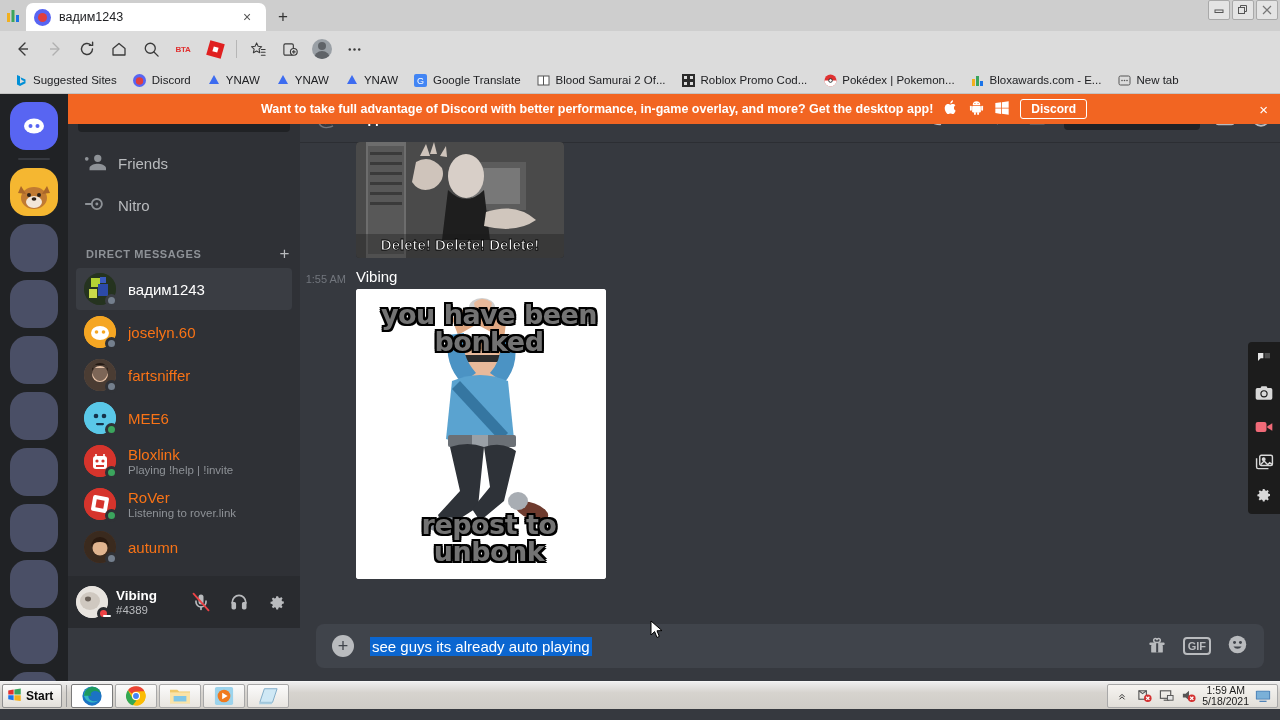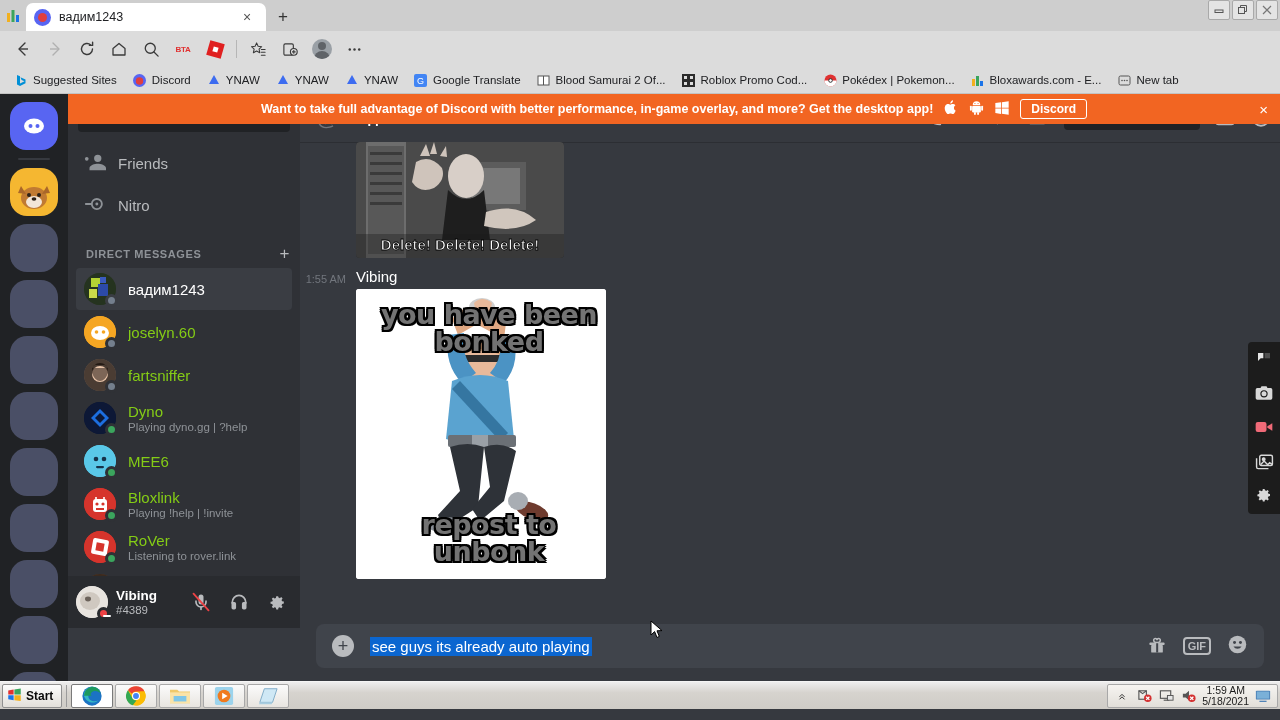--- a/index.html
+++ b/index.html
@@ -143,21 +143,21 @@
   .av .img { width:32px;height:32px;border-radius:50%; overflow:hidden; display:block;}
   .av .st {
     position: absolute; right: -2px; bottom: -2px; width: 13px; height: 13px;
     border-radius: 50%; border: 3px solid #2f3136; background: #747f8d;
   }
   .dm-item.active .av .st { border-color: #3a3d43; }
   .av .st.online { background: #3ba55d; }
   .av .st.dnd { background: #ed4245; }
   .av .st.dnd::after { content:""; position:absolute; left:2.5px; top:4.5px; width:8px;height:2px;background:#fff;border-radius:1px;}
   .dm-txt { display: flex; flex-direction: column; justify-content: center; overflow: hidden;}
-  .dm-name { color: #84cc16; font-size: 15px; line-height: 17px; white-space: nowrap;}
+  .dm-name { color: #f97316; font-size: 15px; line-height: 17px; white-space: nowrap;}
   .dm-item.active .dm-name { color: #ffffff; }
   .dm-sub { color: #8e9297; font-size: 11.5px; line-height: 14px; white-space: nowrap;}
 
   .userbar {
     height: 52px; background: #292b2f; display: flex; align-items: center;
     padding: 0 8px; gap: 8px;
   }
   .userbar .uinfo { flex: 1; display:flex; flex-direction:column; }
   .uname { color: #fff; font-size: 13.5px; font-weight: 600; line-height: 15px;}
   .utag { color: #b9bbbe; font-size: 11.5px; line-height: 14px;}
@@ -634,36 +634,20 @@
                   <path d="M8 14 q3 8 8 8 q5 0 8 -8 l0 -5 -16 0z" fill="#241a14" opacity="0.55"></path>
                 </svg>
             </span>
             <span class="st"></span>
           </span>
           <span class="dm-txt">
             <span class="dm-name">fartsniffer</span>
           </span>
         </div>
 
-        <div class="dm-item">
-          <span class="av">
-            <span class="img" style="background:#0d1836;">
-              <svg width="32" height="32" viewBox="0 0 32 32">
-                  <rect width="32" height="32" fill="#0d1836"></rect>
-                  <path d="M16 7 L25 16 L16 25 L7 16 Z" fill="#1c6ee0"></path>
-                  <path d="M16 11 L21 16 L16 21 L11 16 Z" fill="#0d1836"></path>
-                </svg>
-            </span>
-            <span class="st online"></span>
-          </span>
-          <span class="dm-txt">
-            <span class="dm-name">Dyno</span>
-            <span class="dm-sub">Playing dyno.gg | ?help</span>
-          </span>
-        </div>
 
         <div class="dm-item">
           <span class="av">
             <span class="img" style="background:#5ac8e8;">
               <svg width="32" height="32" viewBox="0 0 32 32">
                   <circle cx="16" cy="16" r="16" fill="#5ac8e8"></circle>
                   <circle cx="12" cy="14" r="2.3" fill="#16324a"></circle>
                   <circle cx="20" cy="14" r="2.3" fill="#16324a"></circle>
                   <rect x="12" y="21" width="8" height="2.2" rx="1.1" fill="#16324a"></rect>
                 </svg>

